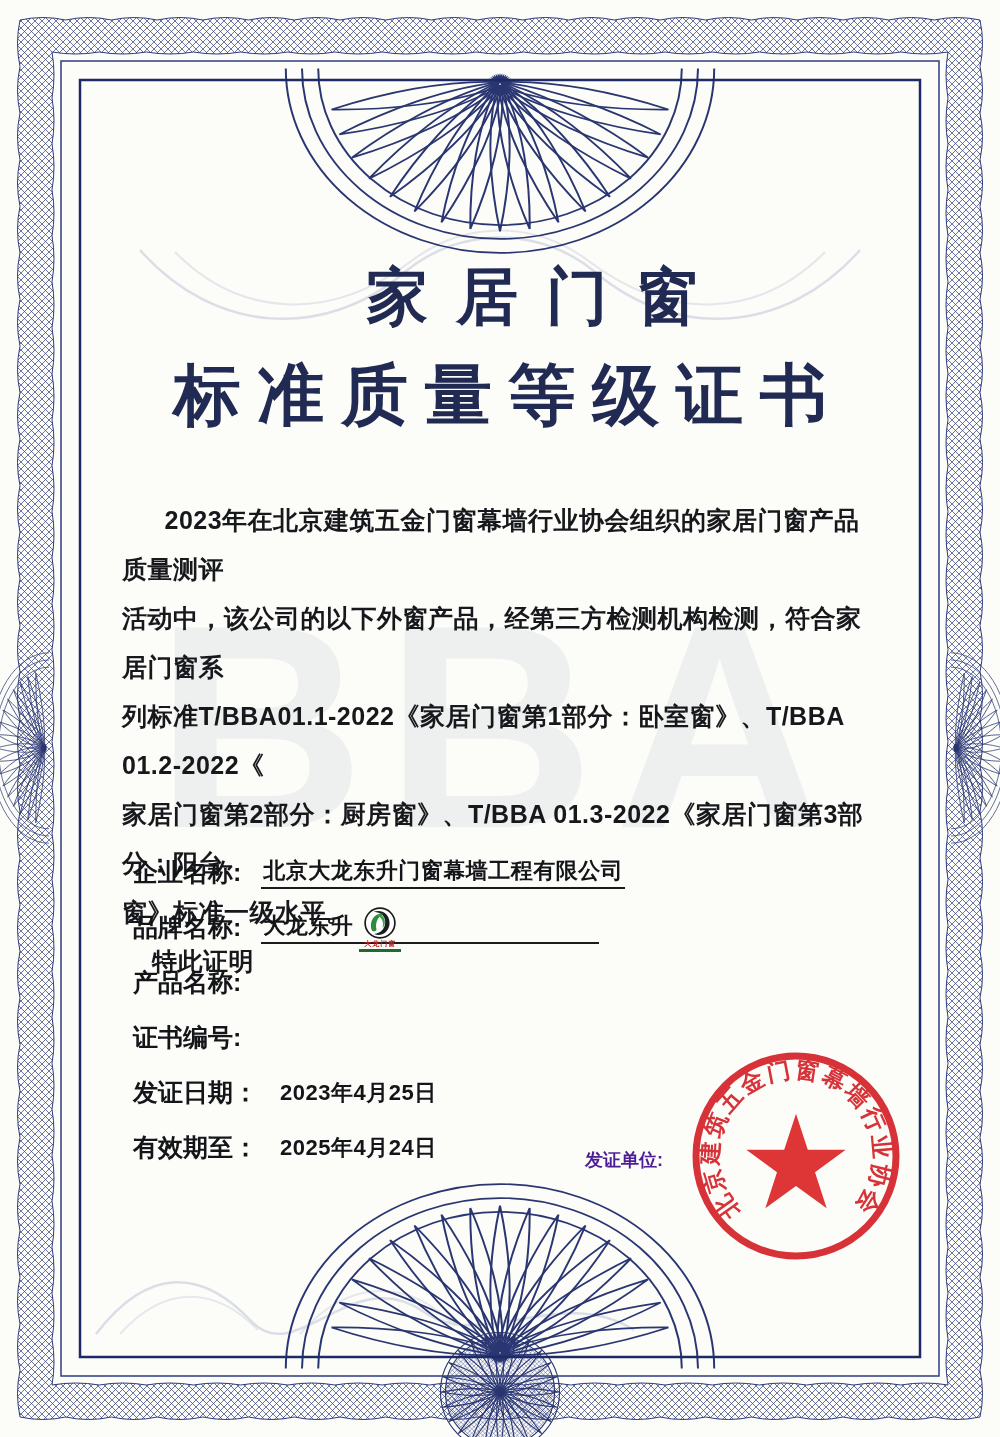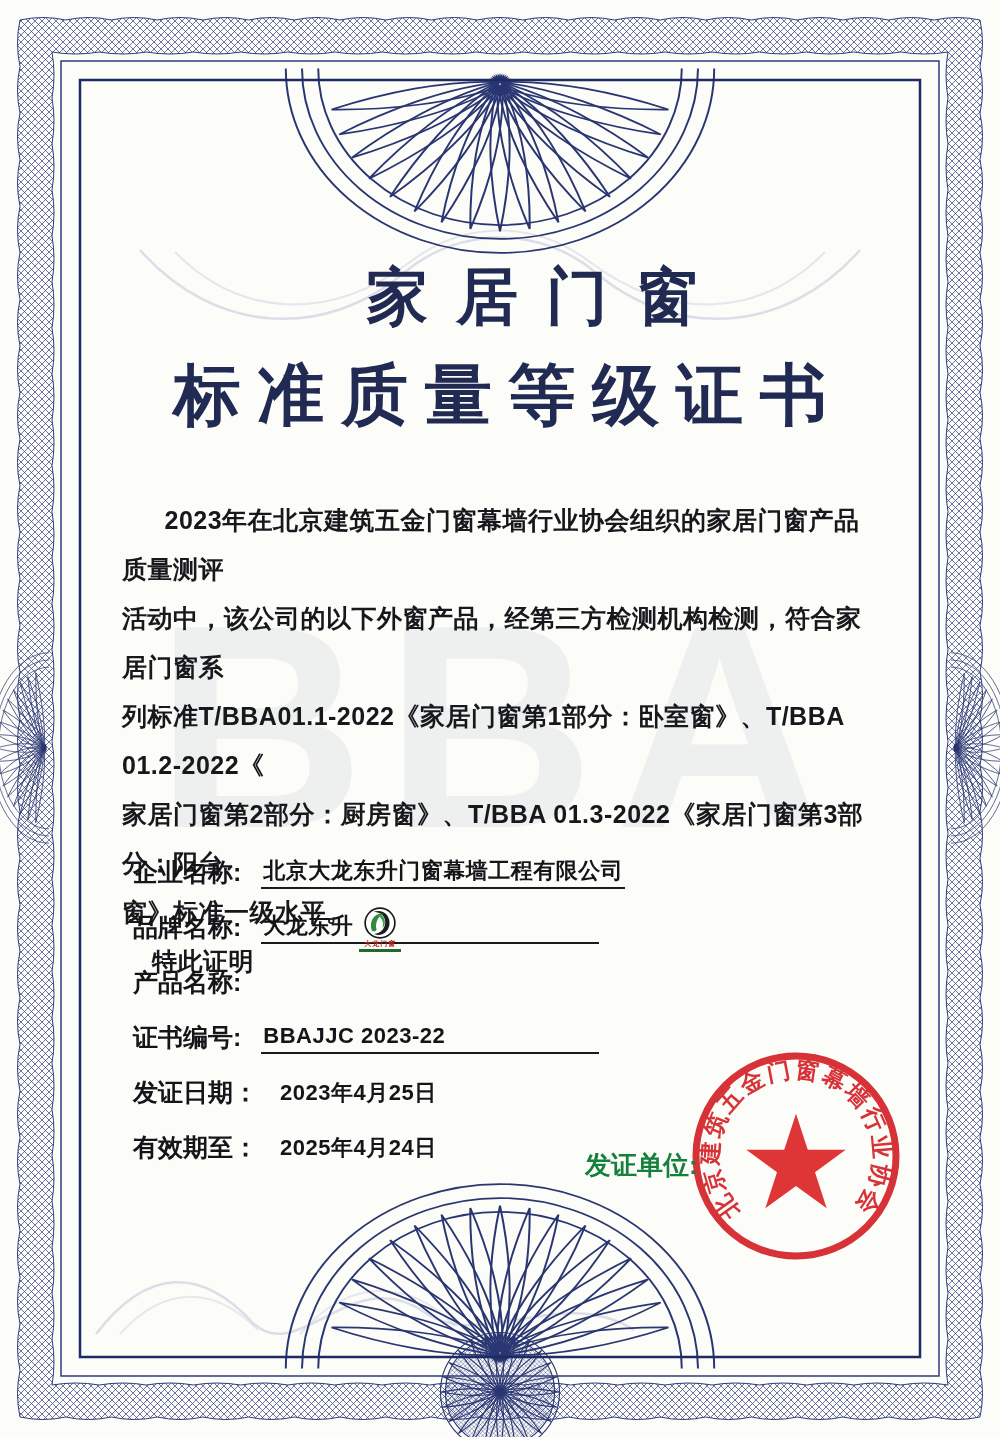--- a/index.html
+++ b/index.html
@@ -30,21 +30,21 @@
   .body-text .closing{text-indent:1.2em;}
   .fields{position:absolute; left:133px; top:834px; z-index:2; color:#141519;}
   .frow{height:55px; display:flex; align-items:flex-end; font-weight:700;}
   .flabel{font-size:25px; white-space:nowrap;}
   .fwrap{display:inline-flex; align-items:flex-end; min-width:334px; margin-left:20px; padding:0 2px 3px 2px;}
   .fwrap.u{border-bottom:2px solid #1b1b1b;}
   .fvalue{font-size:22px; letter-spacing:0.5px; line-height:27px; white-space:nowrap;}
   .brand-logo{display:inline-block; width:42px; margin-left:6px; position:relative; top:13px; text-align:center; line-height:0;}
   .brand-logo svg{display:inline-block;}
   .logo-caption{display:block; font-size:7px; line-height:8px; color:#c02020; letter-spacing:1px; font-weight:700; border-bottom:3px solid #1d6b2f; padding-bottom:1px;}
-  .issuer-label{position:absolute; left:585px; top:1148px; z-index:4; font-size:26px; font-weight:700; color:#15803d;}
+  .issuer-label{position:absolute; left:585px; top:1148px; z-index:4; font-size:18px; font-weight:700; color:#4c1d95;}
   .seal{position:absolute; left:676px; top:1036px; width:240px; height:240px; z-index:3; opacity:0.95;}
   .seal text{font-family:"Liberation Sans", sans-serif;}
 </style>
 </head>
 <body>
 
 <div class="page">
 
   <svg id="deco" width="1000" height="1437" viewBox="0 0 1000 1437" aria-hidden="true">
     <defs>
@@ -154,23 +154,20 @@
         </span>
       </span>
     </div>
 
     <div class="frow">
       <span class="flabel">产品名称:</span>
     </div>
 
     <div class="frow">
       <span class="flabel">证书编号:</span>
-      <span class="fwrap u">
-          <span class="fvalue">BBAJJC 2023-22</span>
-        </span>
     </div>
 
     <div class="frow">
       <span class="flabel">发证日期：</span>
       <span class="fwrap">
           <span class="fvalue">2023年4月25日</span>
         </span>
     </div>
 
     <div class="frow">

